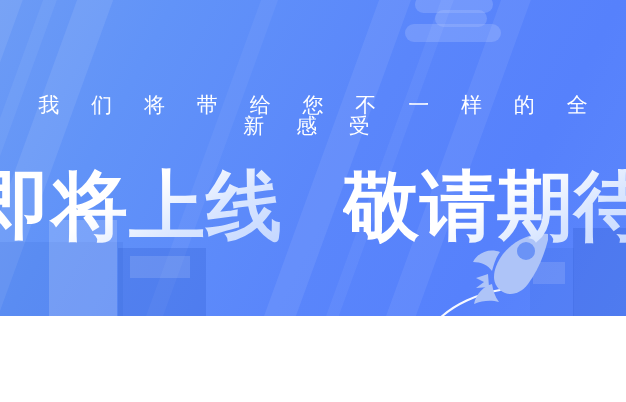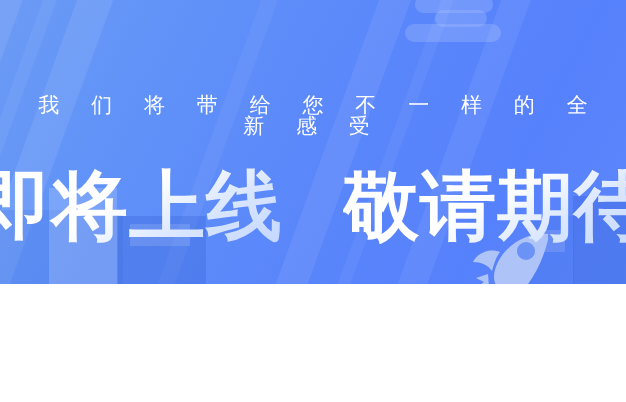--- a/index.html
+++ b/index.html
@@ -7,21 +7,21 @@
     padding: 0;
     background: #ffffff;
   }
   body {
     font-family: "Liberation Sans", "DejaVu Sans", sans-serif;
   }
 
   .banner {
     position: relative;
     width: 626px;
-    height: 284px;
+    height: 316px;
     overflow: hidden;
     background: linear-gradient(118deg, #6c9bf5 0%, #6193f8 22%, #5a86fb 55%, #5681fc 78%, #5c87fb 100%);
   }
 
   
   .stripes {
     position: absolute;
     inset: -60px -40px;
     pointer-events: none;
   }

